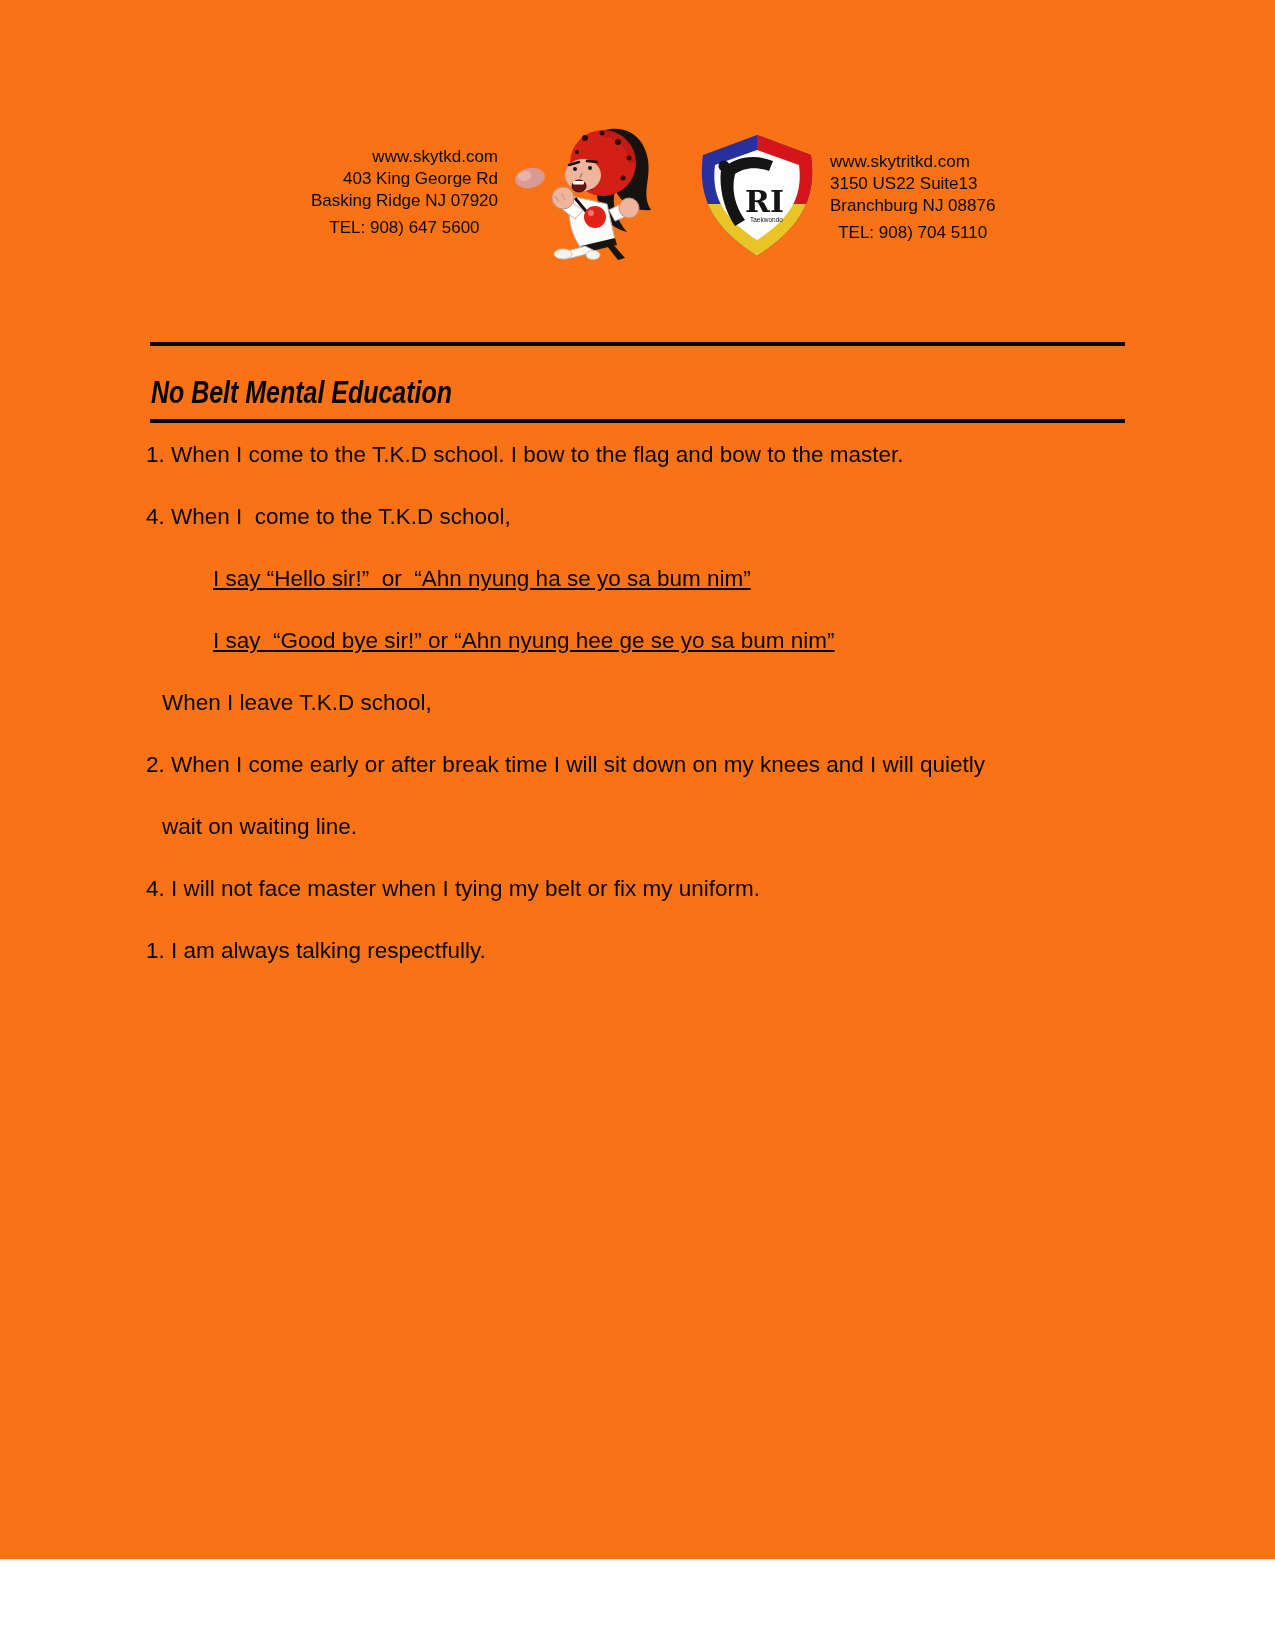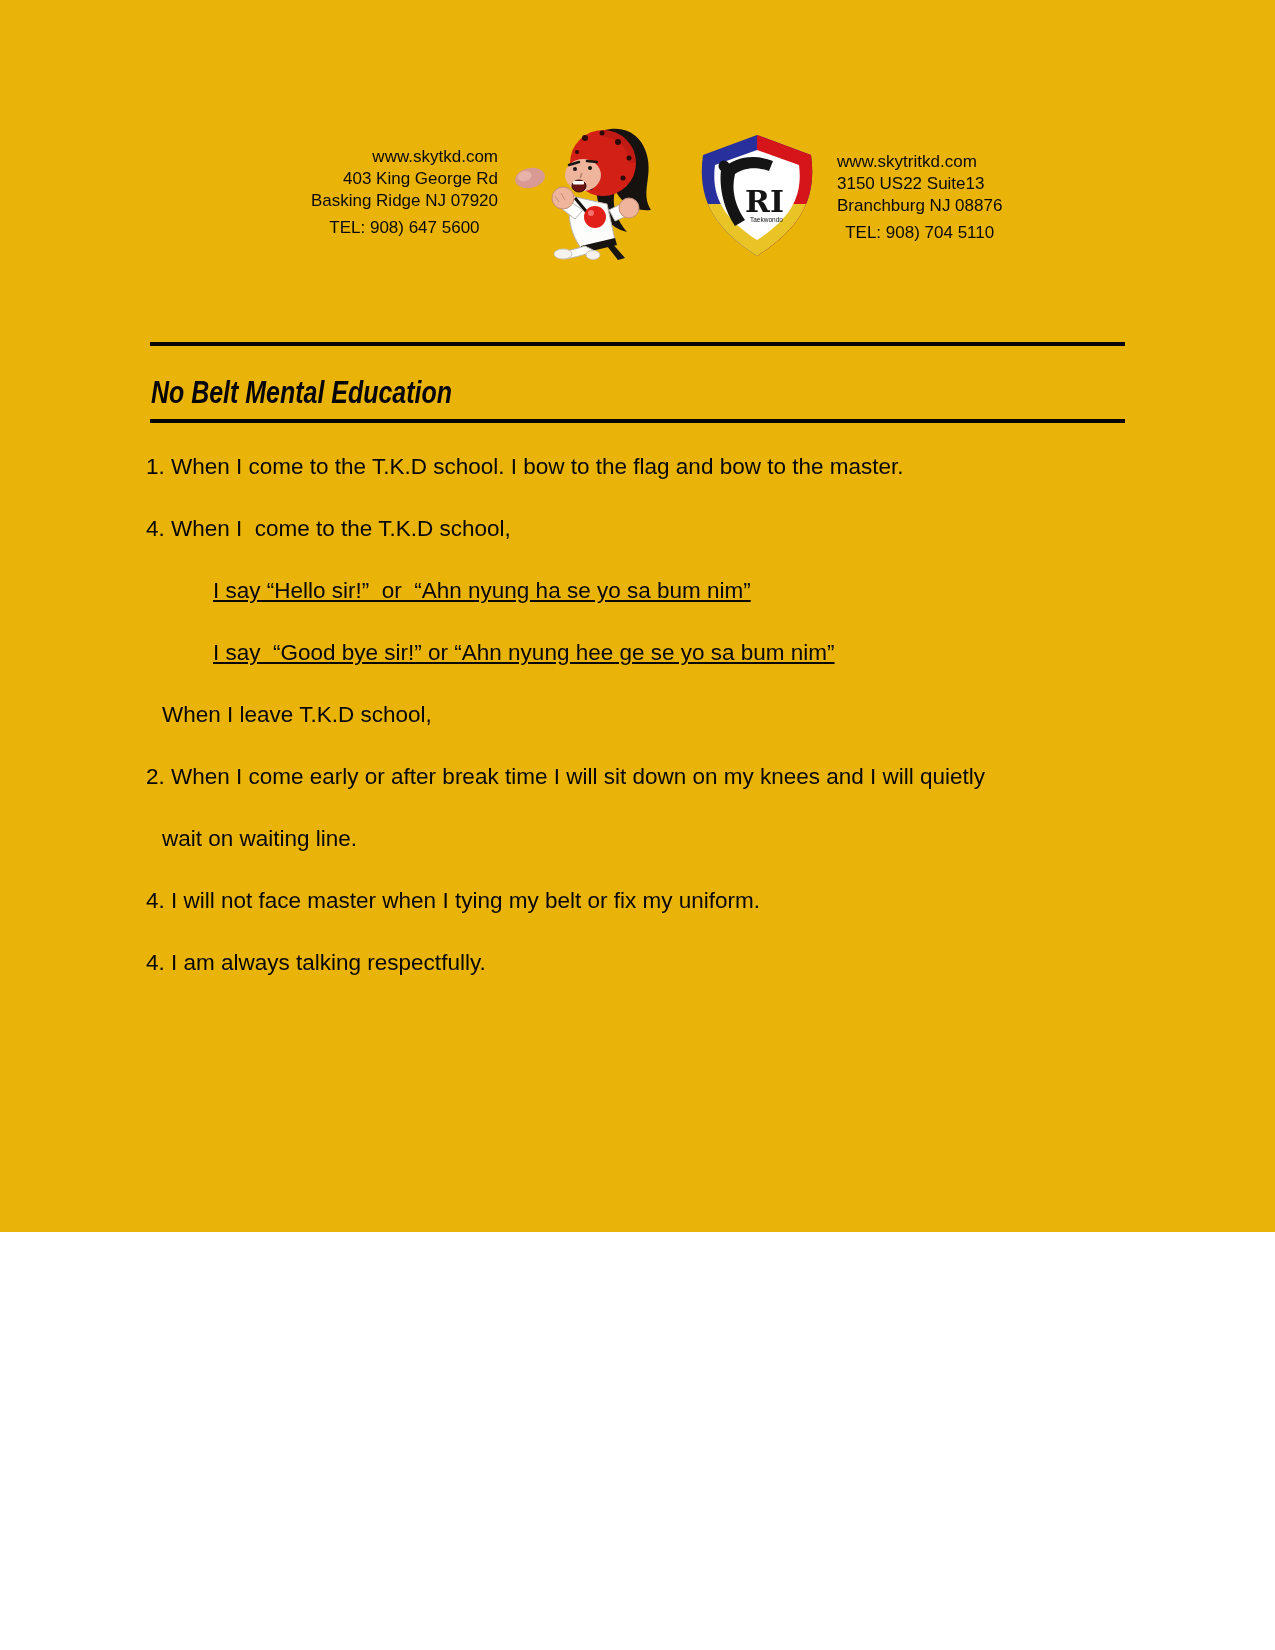--- a/index.html
+++ b/index.html
@@ -1,20 +1,20 @@
 <!DOCTYPE html>
 <html><head>
 <meta charset="utf-8">
 <style>
   html,body{margin:0;padding:0;background:#ffffff;}
   .page{
     position:relative;
     width:1275px;
-    height:1232px;
-    background:#eab308;
+    height:1559px;
+    background:#f97316;
     font-family:"Liberation Sans", sans-serif;
     color:#000;
     overflow:hidden;
   }
   
   .hdr-left{
     position:absolute;
     top:146px;
     right:777px;
     text-align:right;
@@ -25,21 +25,20 @@
   }
   .hdr-right{
     position:absolute;
     top:151px;
     left:830px;
     text-align:left;
     font-size:17px;
     line-height:22px;
     white-space:nowrap;
     color:#0a0a0a;
-    margin-left:7px;
   }
   .tel-line{margin-top:5px;text-align:center;}
   
   .kid-logo{position:absolute;left:505px;top:118px;width:150px;height:142px;}
   .shield-logo{position:absolute;left:693px;top:130px;width:128px;height:128px;}
   
   .rule{position:absolute;left:150px;width:975px;height:4px;background:#060606;}
   .rule-top{top:342px;}
   .rule-bottom{top:419px;}
   .doc-title{
@@ -52,21 +51,21 @@
     line-height:34px;
     white-space:nowrap;
     transform:scaleX(0.78);
     transform-origin:0 0;
     color:#050505;
   }
   
   .body-lines{
     position:absolute;
     left:146px;
-    top:436px;
+    top:424px;
     width:995px;
     font-size:22.5px;
     line-height:62px;
     color:#070707;
   }
   .body-line{white-space:pre;}
   .indent-sm{padding-left:16px;}
   .indent-lg{padding-left:67px;text-decoration:underline;}
 </style>
 </head>
@@ -161,16 +160,16 @@
 
   <div class="body-lines">
     <div class="body-line">1. When I come to the T.K.D school. I bow to the flag and bow to the master.</div>
     <div class="body-line">4. When I  come to the T.K.D school,</div>
     <div class="body-line indent-lg">I say “Hello sir!”  or  “Ahn nyung ha se yo sa bum nim”</div>
     <div class="body-line indent-lg">I say  “Good bye sir!” or “Ahn nyung hee ge se yo sa bum nim”</div>
     <div class="body-line indent-sm">When I leave T.K.D school,</div>
     <div class="body-line">2. When I come early or after break time I will sit down on my knees and I will quietly</div>
     <div class="body-line indent-sm">wait on waiting line.</div>
     <div class="body-line">4. I will not face master when I tying my belt or fix my uniform.</div>
-    <div class="body-line">4. I am always talking respectfully.</div>
+    <div class="body-line">1. I am always talking respectfully.</div>
   </div>
 
 </div>
 
 </body></html>

